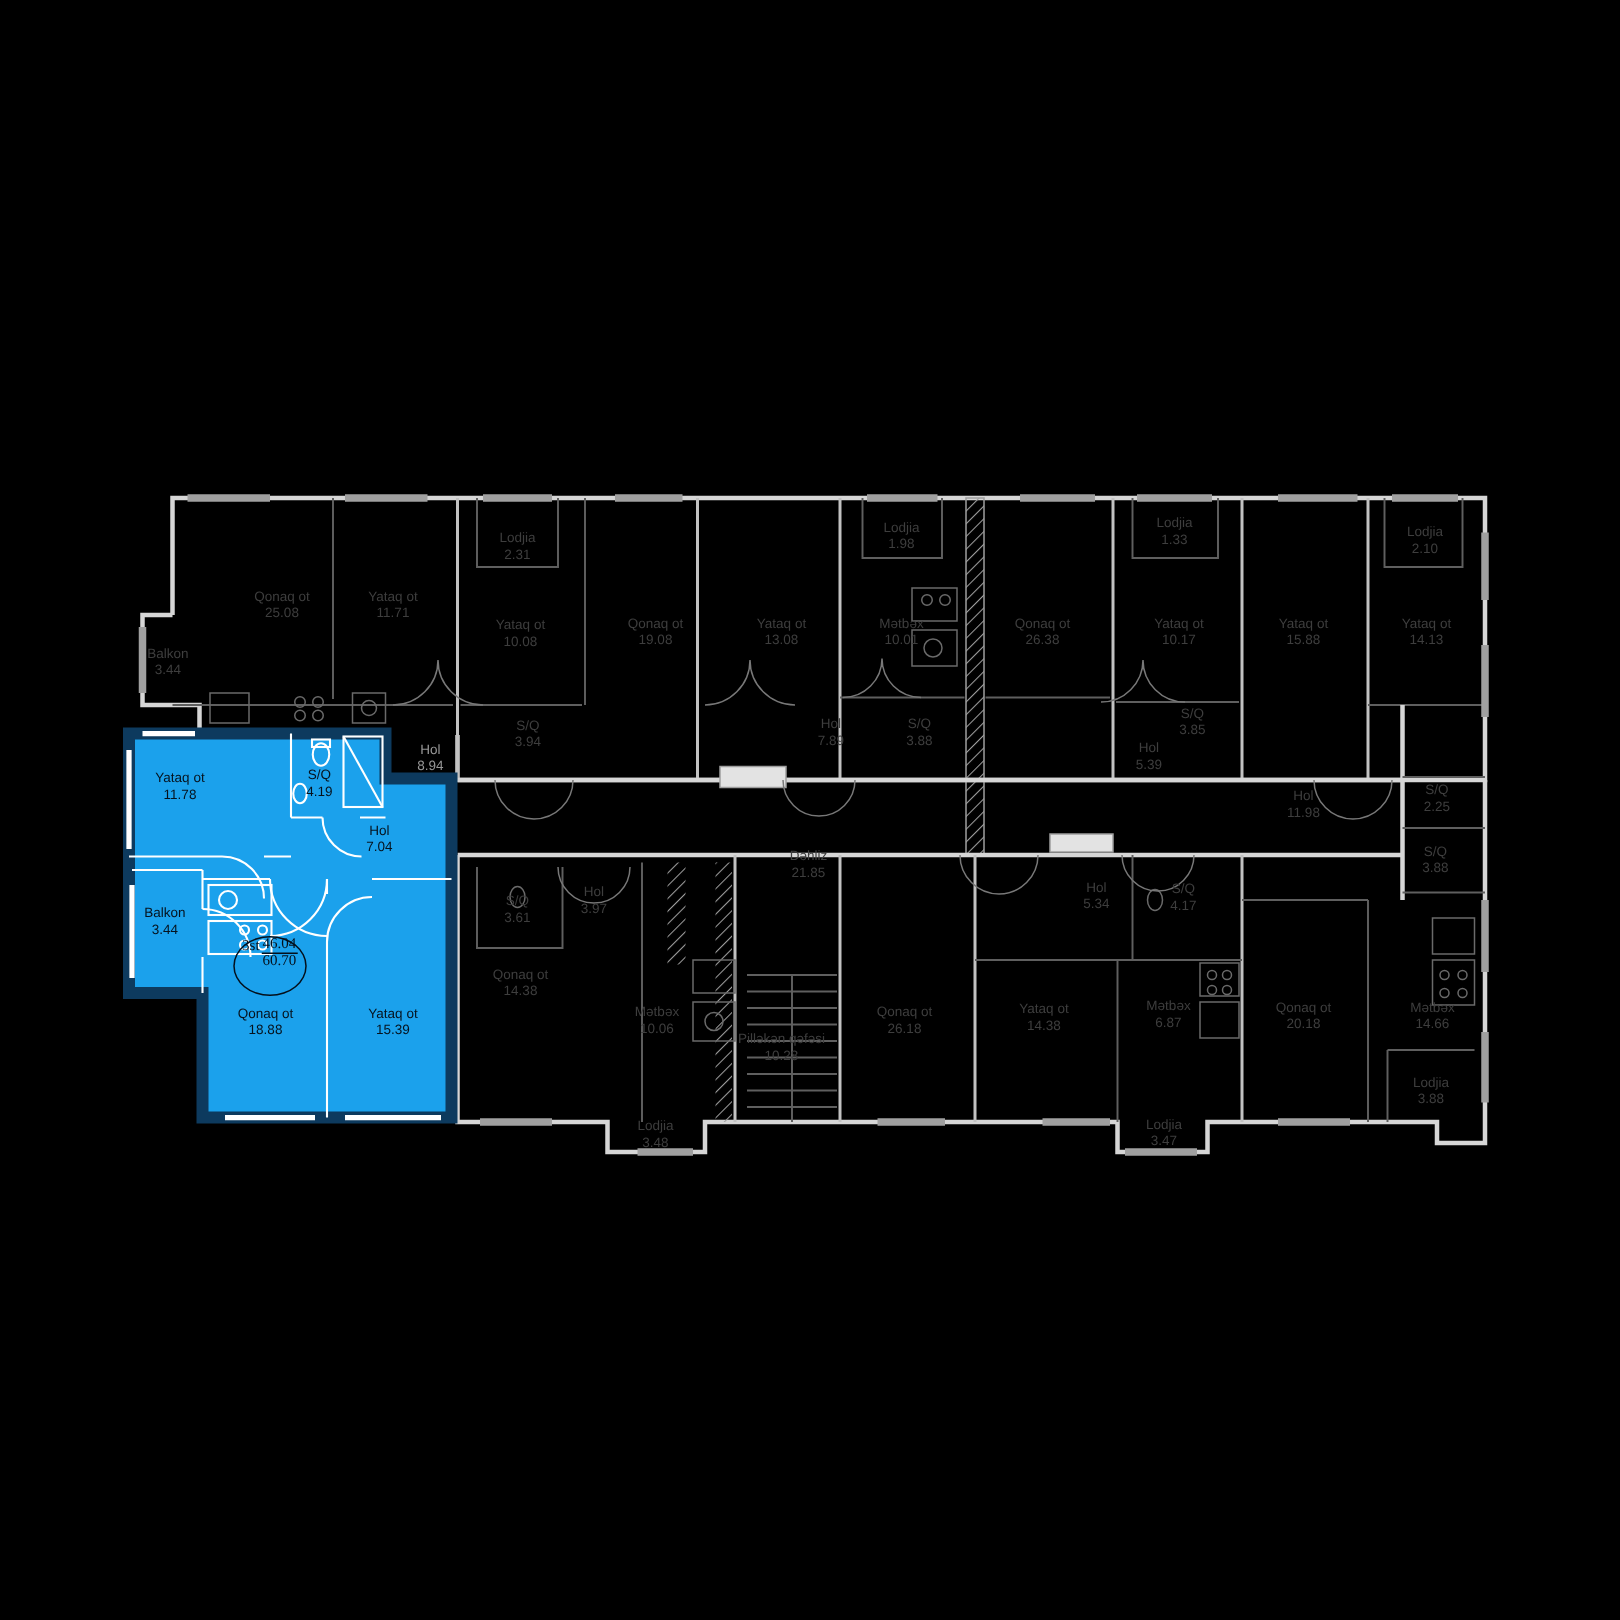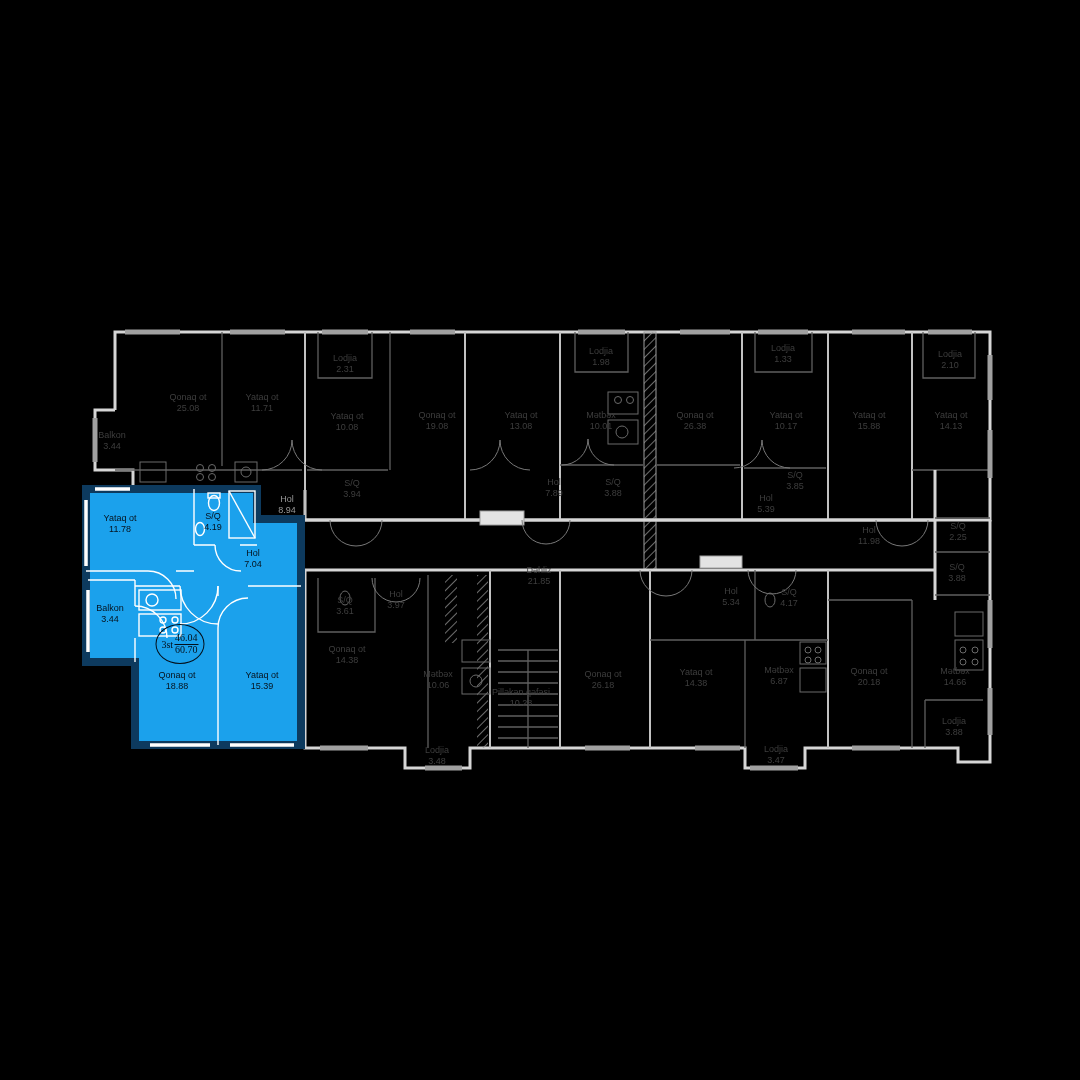--- a/index.html
+++ b/index.html
@@ -20,21 +20,21 @@
   
   #labels{position:absolute;left:0;top:0;width:1080px;height:1080px;pointer-events:none;}
   .lbl{position:absolute;transform:translate(-50%,-50%);text-align:center;
        font-size:9px;line-height:1.18;white-space:nowrap;}
   .lbl.dark{color:#3e3e3e;}
   .lbl.light{color:#979797;}
   .lbl.blue{color:#06121d;font-weight:400;}
   
   .badge{position:absolute;left:180px;top:644px;transform:translate(-50%,-50%);
          width:47px;height:38px;border:1.3px solid #04101c;border-radius:50%;
-         display:flex;align-items:center;justify-content:center;
+         display:flex;align-items:flex-start;justify-content:center;
          color:#04101c;font-family:"Liberation Serif",serif;}
   .badge .floor{font-size:10px;margin-right:1px;}
   .badge .frac{display:inline-block;text-align:center;line-height:1.02;font-size:10px;}
   .badge .frac .top{display:block;border-bottom:1px solid #04101c;padding:0 1px;}
   .badge .frac .bot{display:block;}
 </style>
 </head>
 <body>
 
 <div class="stage">

